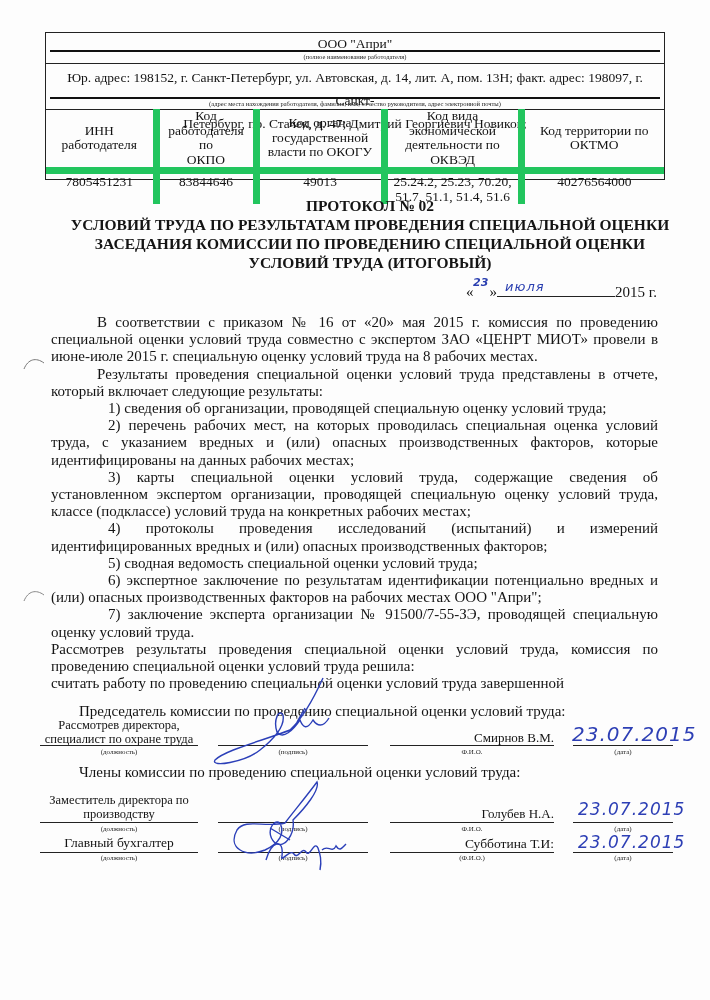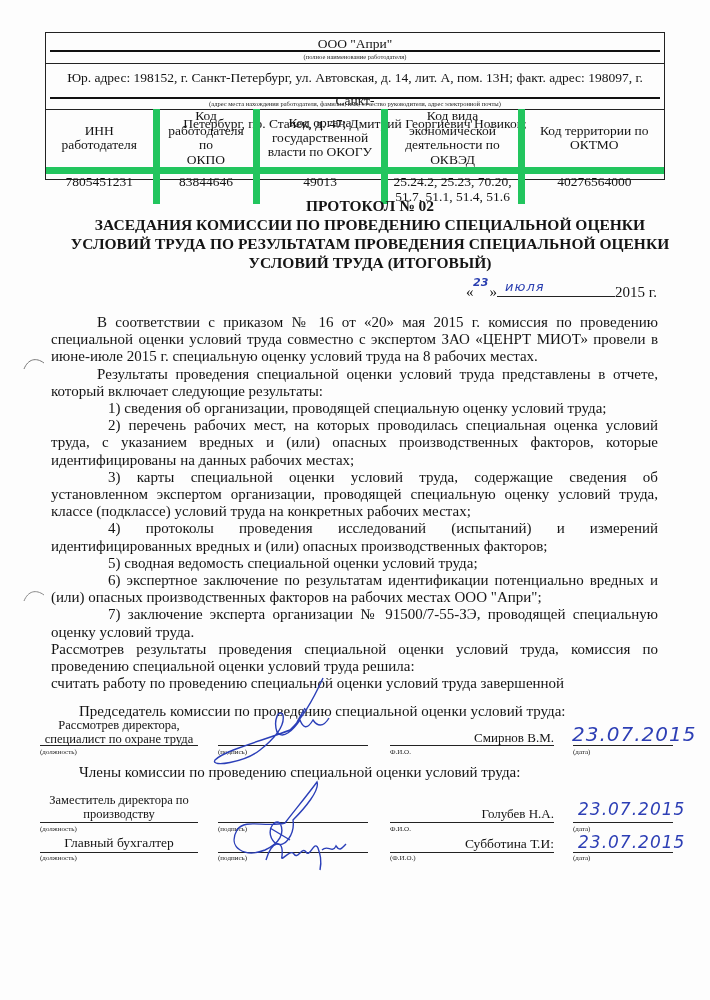--- a/index.html
+++ b/index.html
@@ -41,21 +41,21 @@
 
   
   .body-text { position: absolute; left: 51px; width: 607px; top: 314px; font-size: 15px; line-height: 17.2px; text-align: justify; }
   .body-text p { margin: 0; }
   .ind { text-indent: 46px; }
   .ind2 { text-indent: 57px; }
 
   
   .sig-heading { position: absolute; left: 51px; font-size: 15px; margin-left: 28px; }
   .line { position: absolute; height: 1px; background: #222; }
-  .small-cap { position: absolute; font-size: 7px; color: #222; }
+  .small-cap { position: absolute; font-size: 7px; text-align: center; color: #222; }
   .pos-text { position: absolute; text-align: center; font-size: 12.5px; line-height: 14px; }
   .name-text { position: absolute; text-align: right; font-size: 13px; }
   .hdate { position: absolute; font-family: "DejaVu Sans", sans-serif; color: #2d3fb5; font-size: 17px; font-style: italic; letter-spacing: 1px; }
   svg.sig { position: absolute; overflow: visible; }
   .mark { position: absolute; }
 </style>
 </head>
 <body>
 
 <div class="hdr-table">
@@ -122,22 +122,22 @@
       <td>
             <div>40276564000</div>
           </td>
     </tr>
   </tbody>
     </table>
 </div>
 
 <div class="title">
   <div>ПРОТОКОЛ № 02</div>
+  <div>УСЛОВИЙ ТРУДА ПО РЕЗУЛЬТАТАМ ПРОВЕДЕНИЯ СПЕЦИАЛЬНОЙ ОЦЕНКИ</div>
   <div>ЗАСЕДАНИЯ КОМИССИИ ПО ПРОВЕДЕНИЮ СПЕЦИАЛЬНОЙ ОЦЕНКИ</div>
-  <div>УСЛОВИЙ ТРУДА ПО РЕЗУЛЬТАТАМ ПРОВЕДЕНИЯ СПЕЦИАЛЬНОЙ ОЦЕНКИ</div>
   <div>УСЛОВИЙ ТРУДА (ИТОГОВЫЙ)</div>
 </div>
 
 <div class="date-line">
   <span>«</span><span style="display:inline-block;width:16px;"></span><span>»</span><span class="blank"></span><span>2015 г.</span>
 </div>
 <div class="date-day hand">23</div>
 <div class="date-month hand">июля</div>
 
 <div class="body-text">

